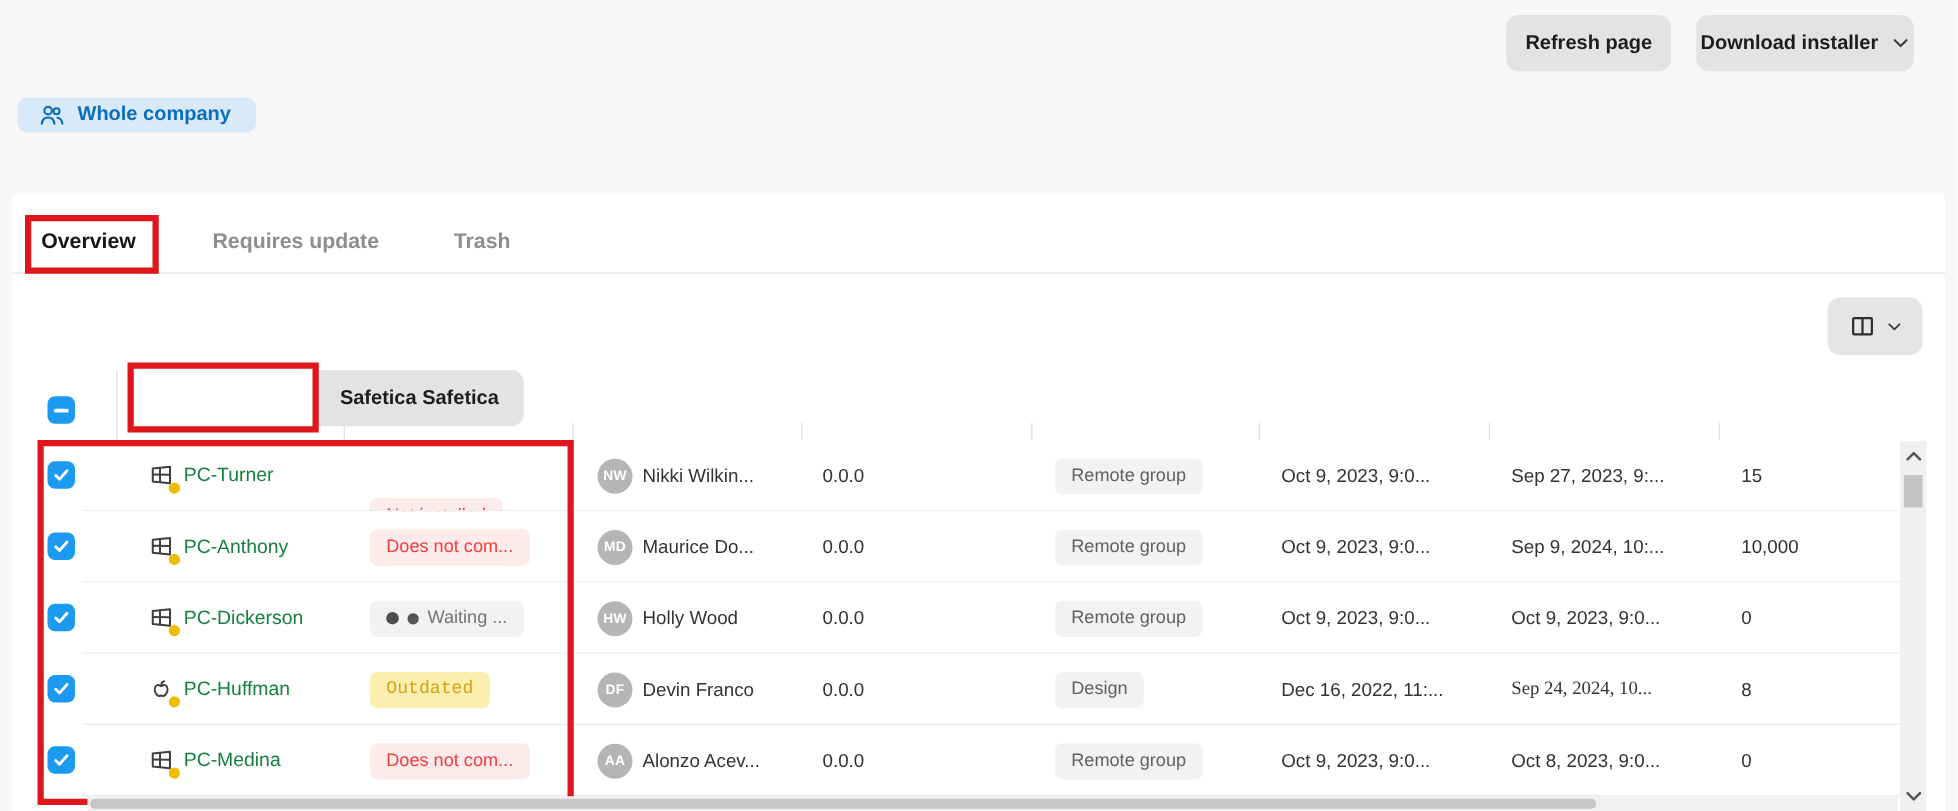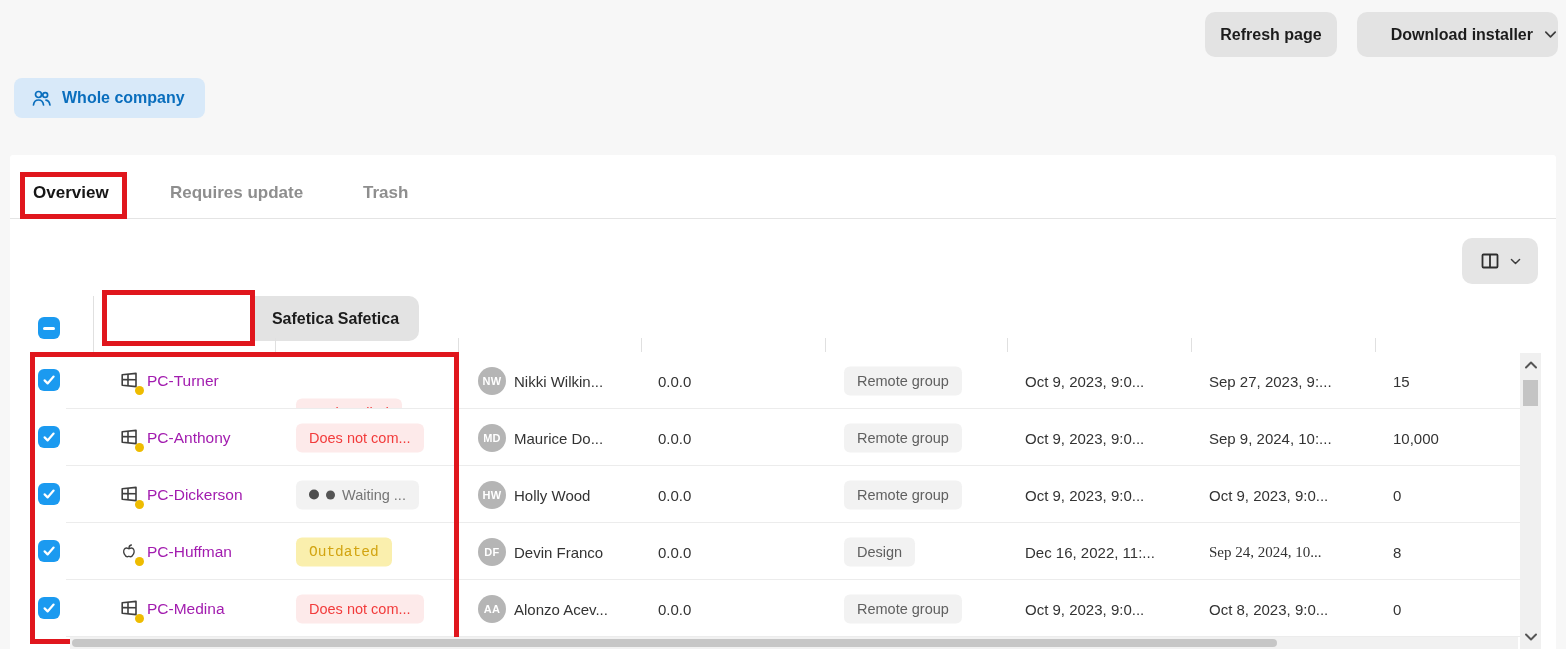--- a/index.html
+++ b/index.html
@@ -5,23 +5,23 @@
   * { margin:0; padding:0; box-sizing:border-box; }
   html,body { width:1566px; height:649px; }
   body { font-family:"Liberation Sans", sans-serif; background:#f7f7f7; position:relative; overflow:hidden; }
   #app { position:absolute; inset:0; width:1566px; height:649px; }
 
   .page-title { position:absolute; left:14px; top:8px; font-size:31px; font-weight:700; color:#101010; letter-spacing:.2px; }
 
   .btn { position:absolute; height:45px; background:#e3e3e3; border:none; border-radius:10px;
          font-family:inherit; font-size:16px; font-weight:700; color:#1c1c1c; display:flex; align-items:center; justify-content:center; cursor:pointer; }
   .btn-refresh { left:1205px; top:12px; width:132px; }
-  .btn-download { left:1357px; top:12px; width:201px; gap:10px;justify-content:flex-end; }
-
-  .chip { position:absolute; left:14px; top:78px; height:40px; padding:0 20px 0 16px; background:#d8e9f9; border-radius:8px;
+  .btn-download { left:1357px; top:12px; width:174px; gap:10px; }
+
+  .chip { position:absolute; left:14px; top:78px; height:28px; padding:0 20px 0 16px; background:#d8e9f9; border-radius:8px;
           display:flex; align-items:center; gap:10px; font-size:16px; font-weight:700; color:#0a6ebd; cursor:pointer; }
 
   .panel { position:absolute; left:10px; top:155px; width:1546px; height:494px; background:#ffffff; border-radius:3px 3px 0 0; }
 
   .tab { position:absolute; top:183px; font-size:17px; font-weight:700; color:#8e8e8e; cursor:pointer; }
   .tab.active { color:#161616; }
   .tab-overview { left:33px; }
   .tab-requires { left:170px; }
   .tab-trash { left:363px; }
   .tabs-divider { position:absolute; left:10px; top:218px; width:1546px; height:1px; background:#e4e4e4; }
@@ -34,21 +34,21 @@
   .btn-move { left:108px; top:296px; width:144px; height:45px; border-radius:10px 0 0 10px; }
   .btn-uninstall { left:252px; top:296px; width:167px; height:45px; border-radius:0 10px 10px 0; }
 
   .tick { position:absolute; width:1px; background:#e0e0e0; }
   .table-topline { position:absolute; left:30px; top:352px; width:1490px; height:1px; background:#dcdcdc; }
 
   .row { position:absolute; left:30px; width:1490px; height:57px; background:#ffffff; }
   .row .divider { position:absolute; left:36px; right:0; bottom:0; height:1px; background:#ececec; }
   .cell { position:absolute; top:50%; transform:translateY(-50%); white-space:nowrap; }
   .cell-text { font-size:15px; color:#333333; }
-  .dev-name { font-size:15.5px; color:#a21caf; }
+  .dev-name { font-size:15.5px; color:#15803d; }
   .dev-icon-wrap { position:absolute; left:89px; top:50%; transform:translateY(-50%); width:22px; height:22px; }
   .os-dot { position:absolute; right:-3px; bottom:-3px; width:9px; height:9px; border-radius:50%; background:#eebc00; }
 
   .badge { position:absolute; top:50%; transform:translateY(-50%); height:29px; border-radius:6px; padding:0 13px;
            display:flex; align-items:center; gap:7px; font-size:14.5px; }
   .badge-red    { background:#fdeaea; color:#f23b3b; }
   .badge-yellow { background:#faefad; color:#d2a411; }
   .badge-gray   { background:#f2f2f2; color:#757575; }
   .badge-group  { background:#f2f2f2; color:#606060; }
   .wdot { width:10px; height:10px; border-radius:50%; background:#4d4d4d; display:inline-block; }

